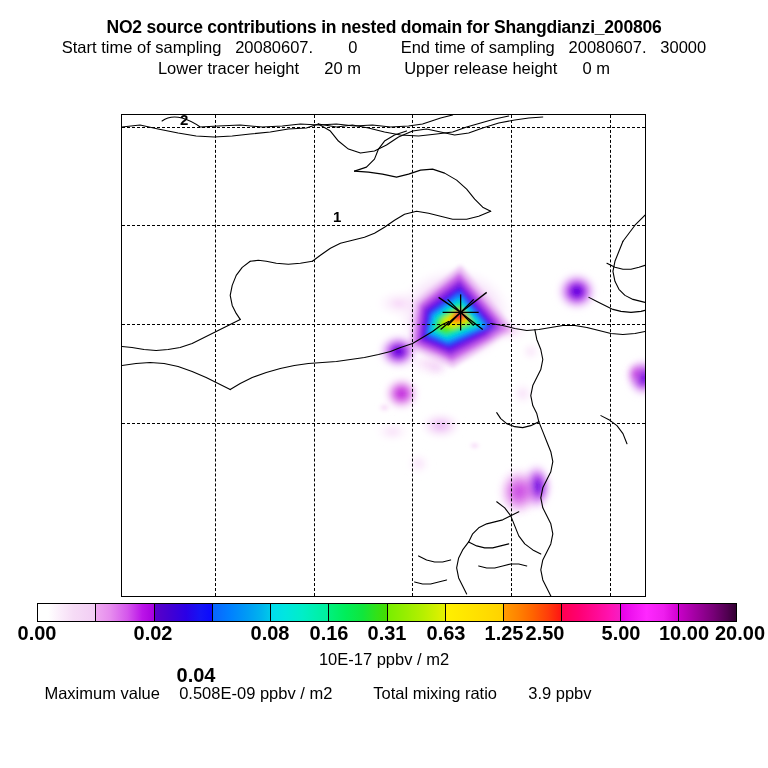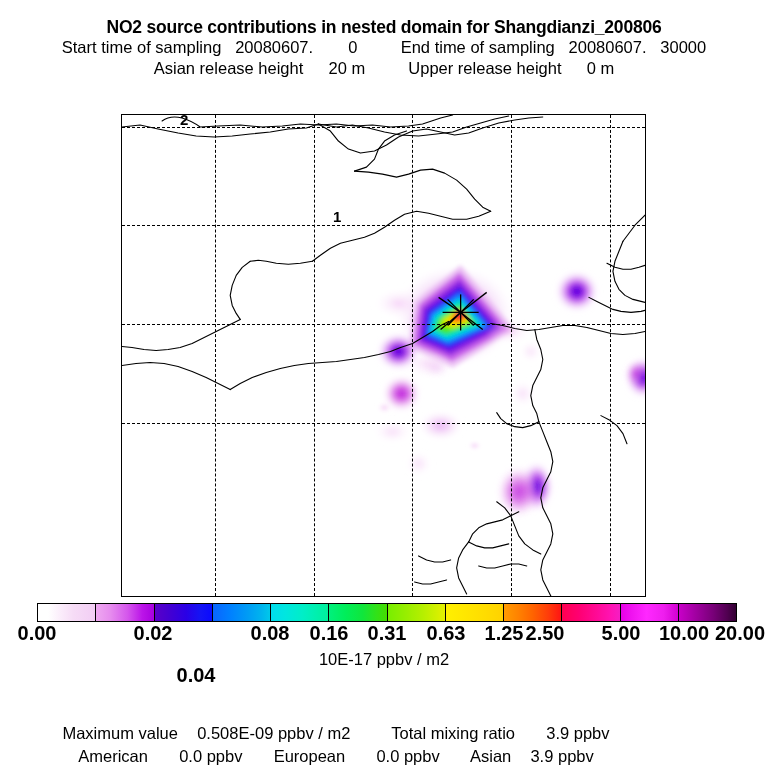--- a/index.html
+++ b/index.html
@@ -128,24 +128,23 @@
     top: 650px;
     width: 768px;
     text-align: center;
     font-size: 16.5px;
   }
 
   
   #footer {
     position: absolute;
     left: 0;
-    top: 722px;
+    top: 682px;
     width: 636px;
     text-align: center;
-    padding-left: 18px;
   }
   .footer-line {
     font-size: 16.5px;
     line-height: 23px;
     white-space: nowrap;
   }
   .f-gap-s { display: inline-block; width: 10px; }
   .f-gap-m { display: inline-block; width: 22px; }
   .f-gap-l { display: inline-block; width: 32px; }
 </style>
@@ -163,21 +162,21 @@
     <span>0</span>
     <span class="gap-lg"></span>
     <span>End time of sampling</span>
     <span class="sub-pad">&nbsp;</span>
     <span>20080607.</span>
     <span class="sub-pad">&nbsp;</span>
     <span>30000</span>
   </div>
 
   <div class="subtitle-line">
-    <span>Asian release height</span>
+    <span>Lower tracer height</span>
     <span class="gap-sm"></span>
     <span>20 m</span>
     <span class="gap-lg"></span>
     <span>Upper release height</span>
     <span class="gap-sm"></span>
     <span>0 m</span>
   </div>
 
 </div>
 
@@ -394,27 +393,14 @@
   <div class="footer-line">
     <span>Maximum value</span>
     <span class="f-gap-s"></span>
     <span>0.508E-09 ppbv / m2</span>
     <span class="f-gap-l"></span>
     <span>Total mixing ratio</span>
     <span class="f-gap-m"></span>
     <span>3.9 ppbv</span>
   </div>
 
-  <div class="footer-line">
-    <span>American</span>
-    <span class="f-gap-m"></span>
-    <span>0.0 ppbv</span>
-    <span class="f-gap-m"></span>
-    <span>European</span>
-    <span class="f-gap-m"></span>
-    <span>0.0 ppbv</span>
-    <span class="f-gap-m"></span>
-    <span>Asian</span>
-    <span class="f-gap-s"></span>
-    <span>3.9 ppbv</span>
-  </div>
 
 </div>
 
 </body></html>

